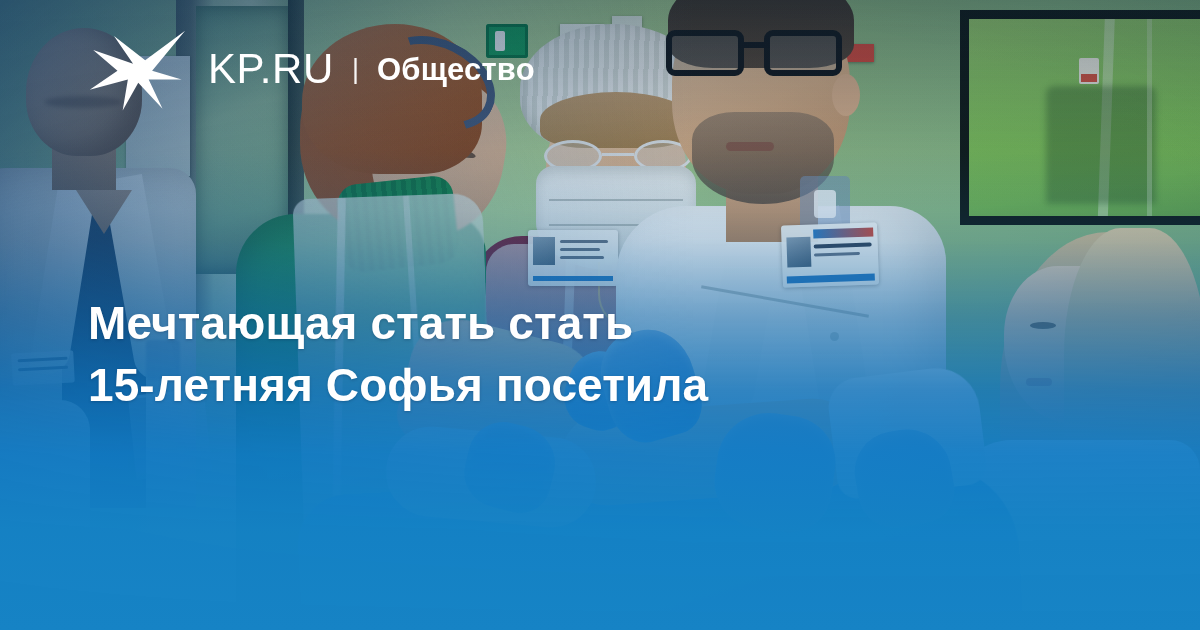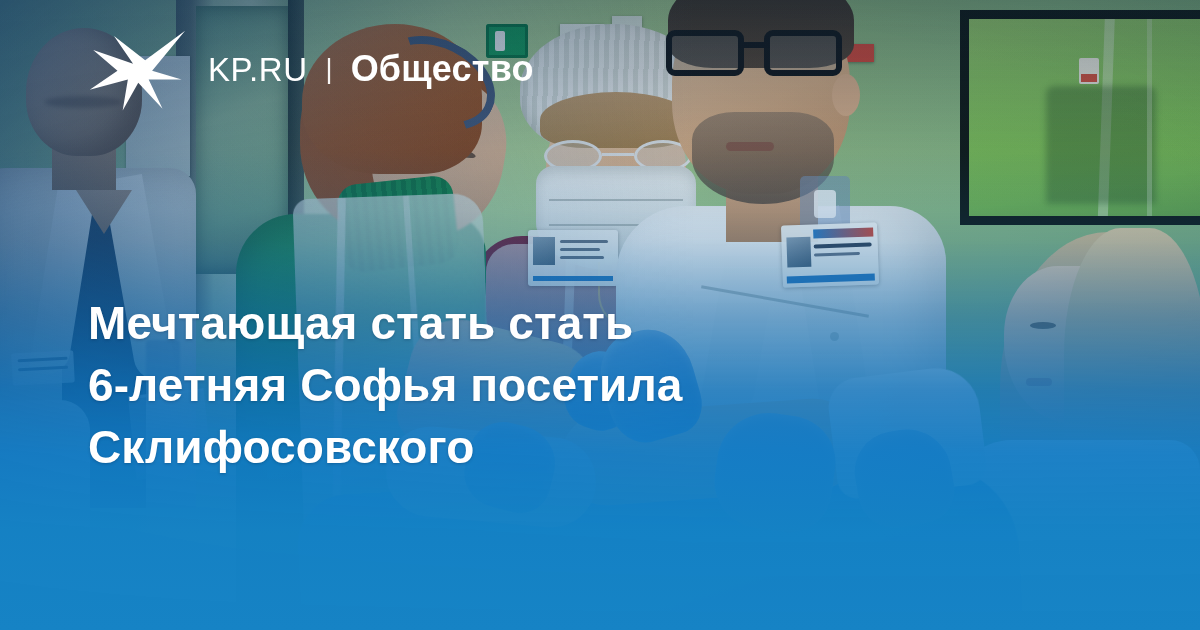--- a/index.html
+++ b/index.html
@@ -572,37 +572,37 @@
     height:62px;
   }
   .logo-bird{
     width:104px; height:88px;
     margin-right:16px;
     flex:0 0 auto;
     display:block;
   }
   .brand-name{
     color:#ffffff;
-    font-size:33px;
+    font-size:42px;
     font-weight:400;
     letter-spacing:.6px;
     line-height:1;
     white-space:nowrap;
   }
   .brand-sep{
     color:#ffffff;
     font-size:27px;
     font-weight:300;
     margin:0 18px;
     line-height:1;
     opacity:.95;
   }
   .brand-rubric{
     color:#ffffff;
-    font-size:36px;
+    font-size:31px;
     font-weight:700;
     letter-spacing:.2px;
     line-height:1;
     white-space:nowrap;
   }
 
   .headline{
     position:absolute;
     left:88px;
     top:292px;
@@ -753,18 +753,17 @@
       <svg class="logo-bird" viewBox="0 0 120 100" aria-hidden="true">
         <path fill="#ffffff" d="M6 28 L52 44 L30 12 L66 40 L112 6 L74 52 L108 62 L70 62 L86 96 L58 66 L40 98 L46 62 L2 74 L34 52 Z"></path>
       </svg>
       <span class="brand-name">KP.RU</span>
       <span class="brand-sep">|</span>
       <span class="brand-rubric">Общество</span>
     </div>
 
     <div class="headline">
       <span class="ln">Мечтающая стать стать</span>
-      <span class="ln">6-летняя Софья посетила</span>
-      <span class="ln">Склифосовского</span>
+      <span class="ln">15-летняя Софья посетила</span>
     </div>
 
   </div>
 </div>
 
 </body></html>

